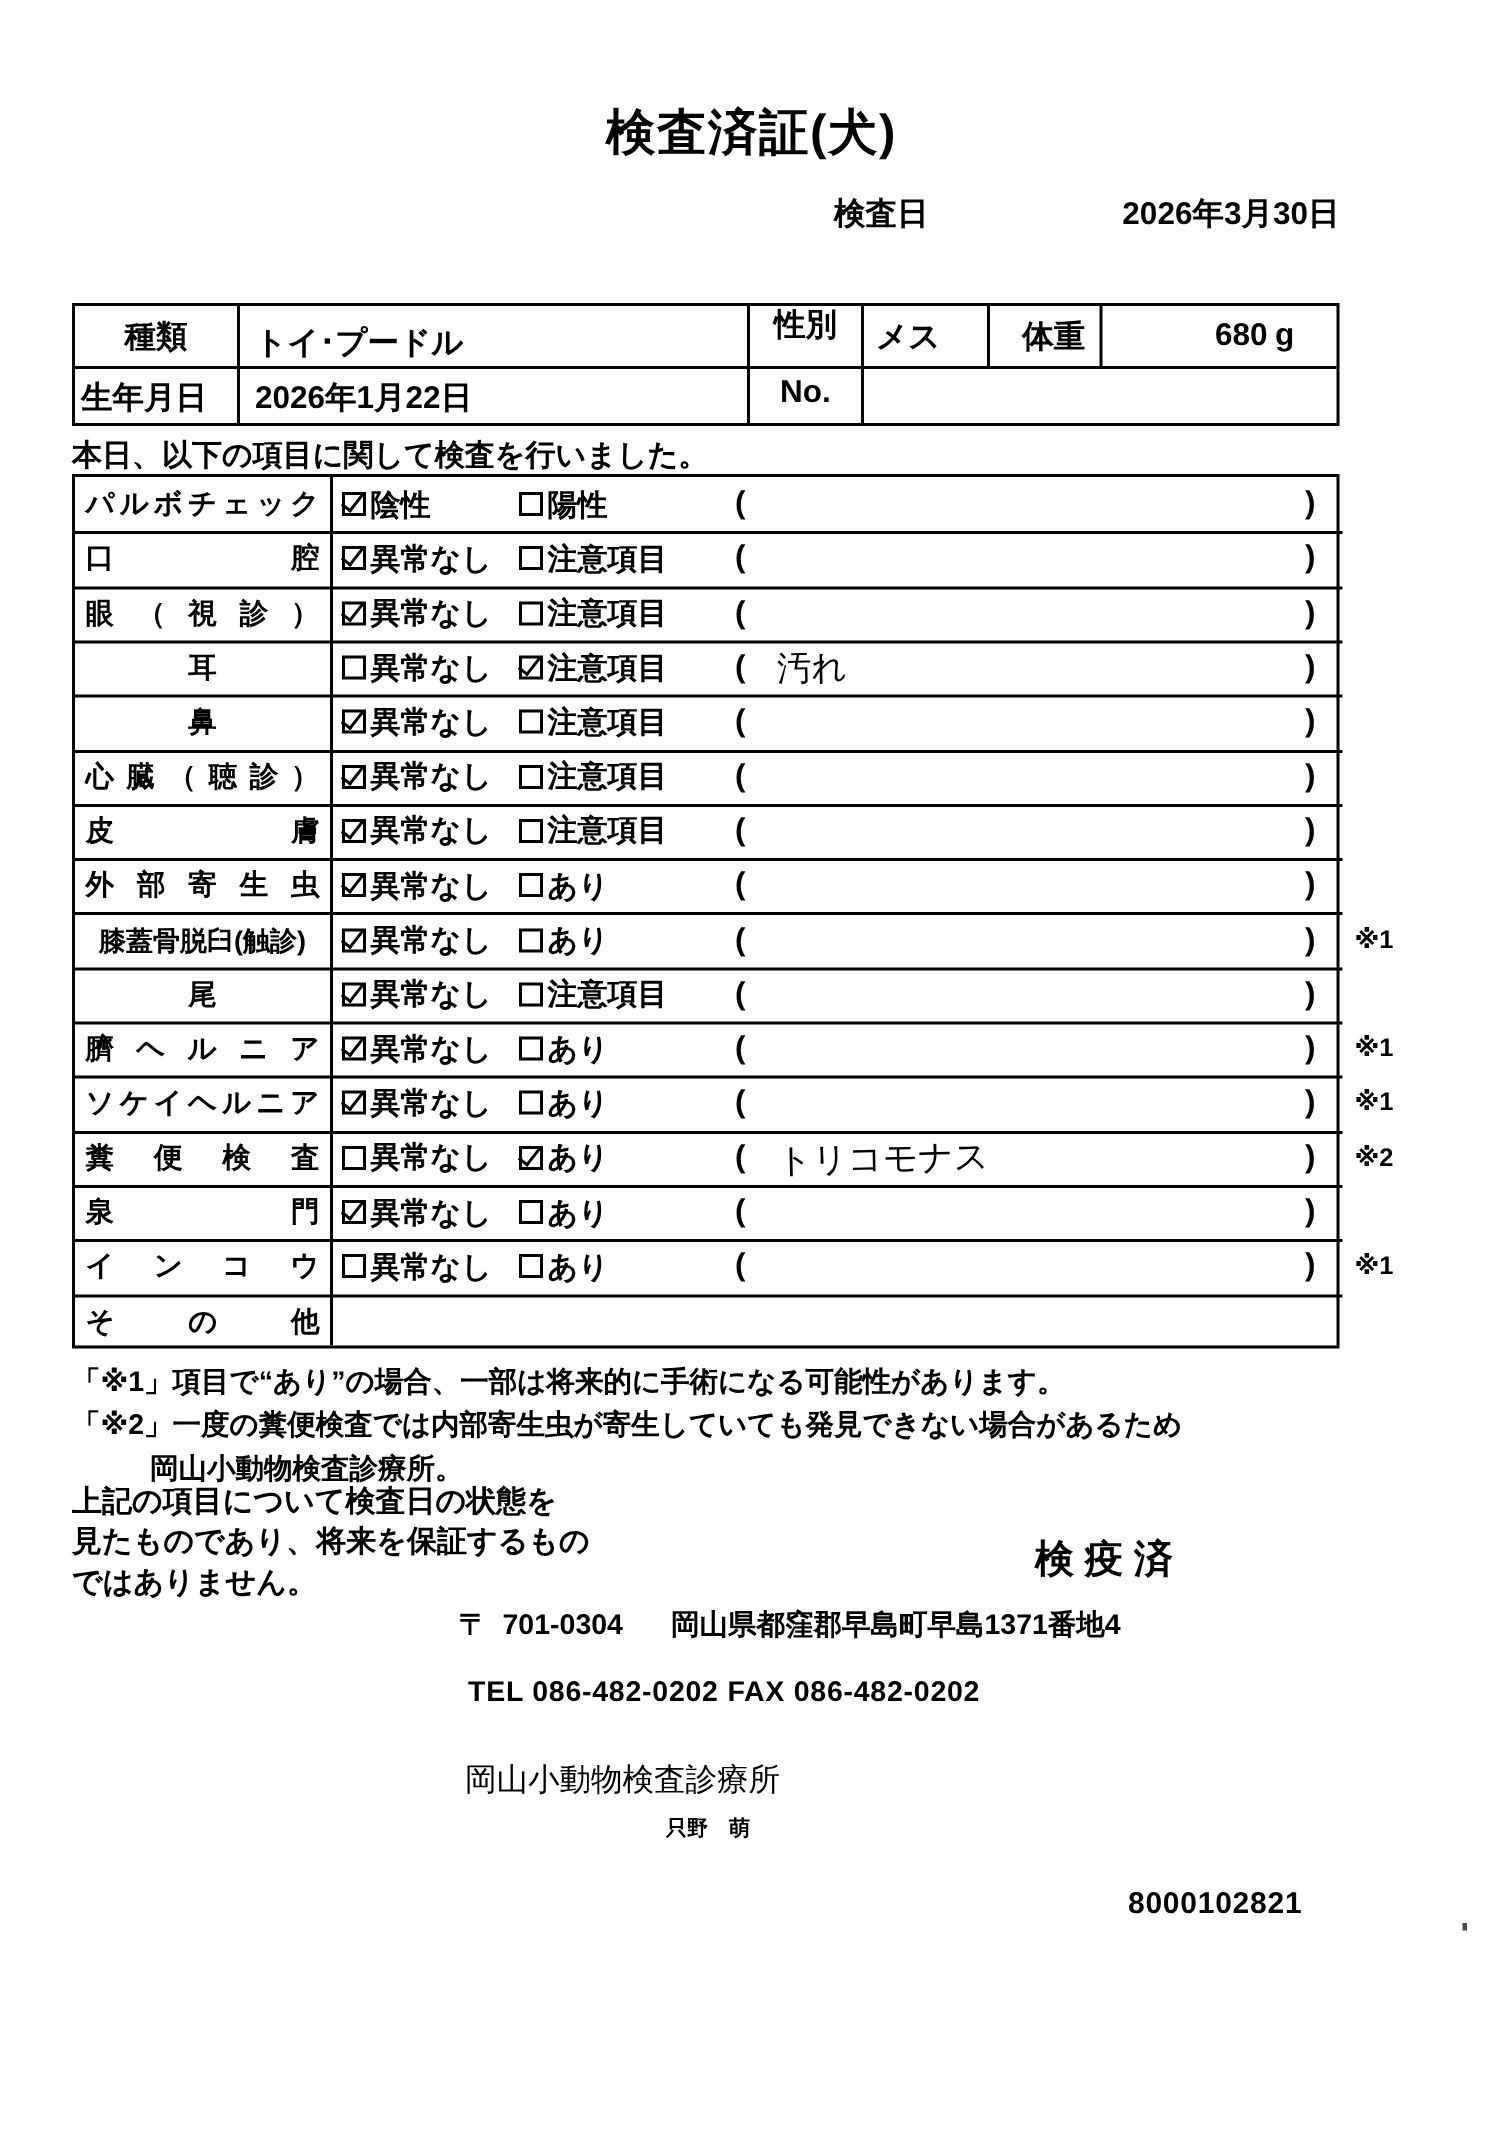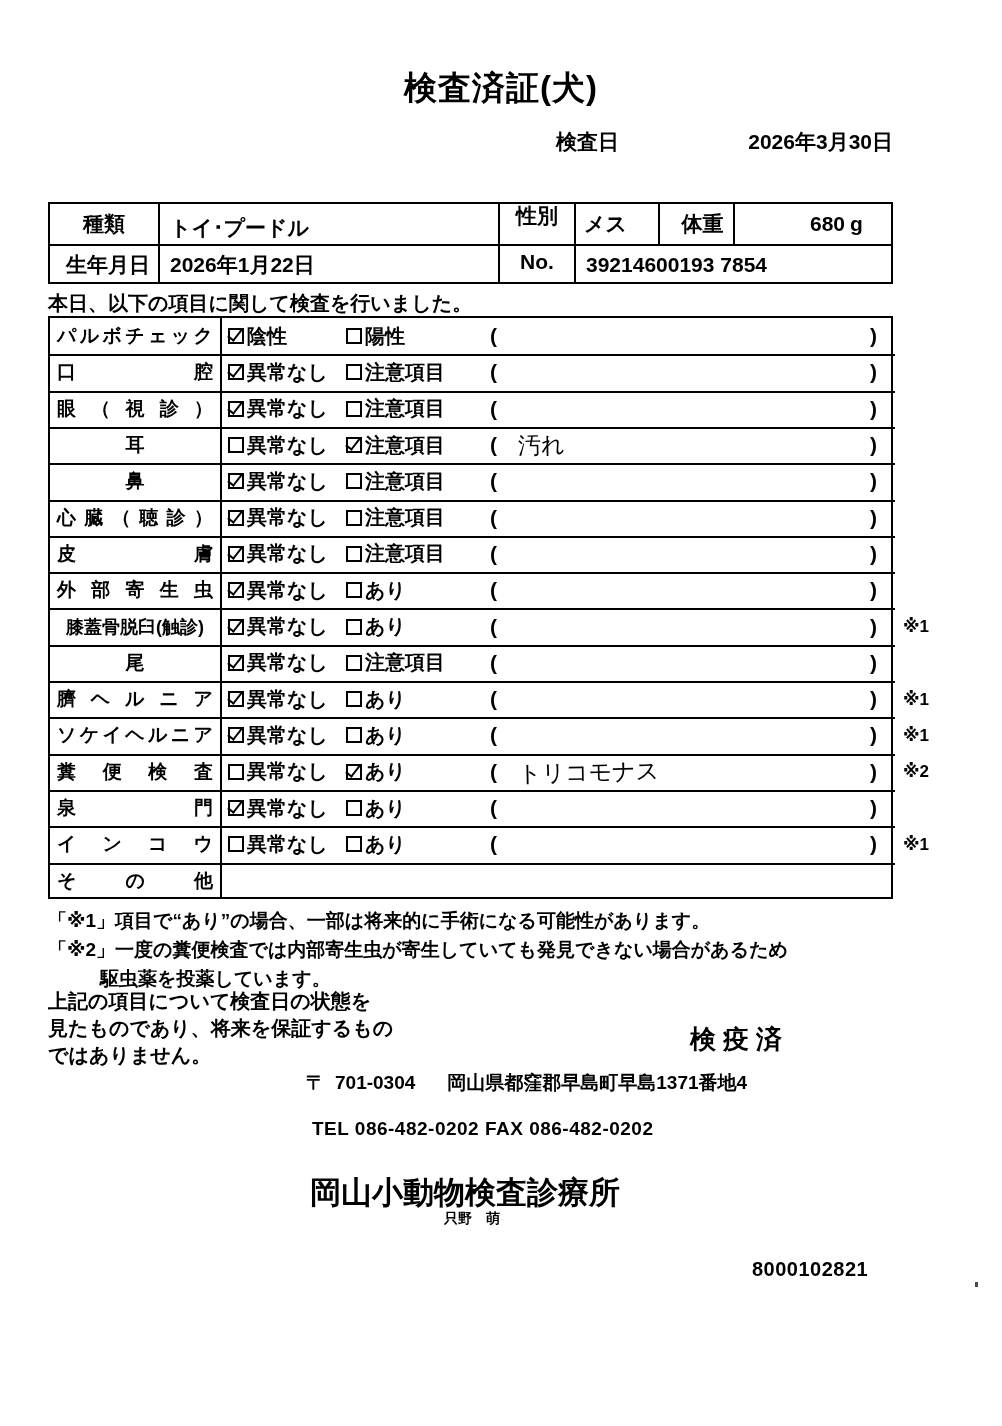--- a/index.html
+++ b/index.html
@@ -265,22 +265,22 @@
     top: 1118px;
     font-size: 19px;
     font-weight: 700;
     letter-spacing: 0.5px;
     white-space: nowrap;
   }
   .clinic-name {
     position: absolute;
     left: 310px;
     top: 1172px;
-    font-size: 31px;
-    font-weight: 700;
+    font-size: 21px;
+    font-weight: 400;
     white-space: nowrap;
   }
   .clinic-person {
     position: absolute;
     left: 444px;
     top: 1210px;
     font-size: 14px;
     font-weight: 700;
     white-space: nowrap;
   }
@@ -324,24 +324,23 @@
     <div class="vline" style="left:524px; top:42px; height:38px;"></div>
 
     <div class="cell owner-label" style="left:0; top:0; width:108px; height:40px;">種類</div>
     <div class="cell owner-val" style="left:110px; top:0; width:338px; height:48px;">トイ･プードル</div>
     <div class="cell owner-label" style="left:450px; top:0; width:74px; height:24px;">性別</div>
     <div class="cell" style="left:526px; top:0; width:82px; height:40px; padding-left:8px;">メス</div>
     <div class="cell owner-label" style="left:610px; top:0; width:85px; height:40px;">体重</div>
     <div class="cell" style="left:685px; top:0; width:110px; height:40px; justify-content:flex-end;">680</div>
     <div class="cell" style="left:800px; top:0; width:30px; height:40px;">g</div>
 
-    <div class="cell owner-label" style="left:16px; top:42px; width:84px; height:38px;border-radius:17px;">生年月日</div>
+    <div class="cell owner-label" style="left:4px; top:42px; width:84px; height:38px;border-radius:17px;">生年月日</div>
     <div class="cell owner-val" style="left:110px; top:42px; width:338px; height:38px;">2026年1月22日</div>
     <div class="cell owner-label" style="left:450px; top:42px; width:74px; height:31px;">No.</div>
-    <div class="cell owner-val" style="left:526px; top:42px; width:317px; height:38px;">39214600193 7854</div>
   </div>
 
   <div class="lead">本日、以下の項目に関して検査を行いました。</div>
 
   <div class="tbl" id="exam-table">
     <div class="vline" style="left:170px; top:0; height:100%;"></div>
     <div id="exam-rows-host">
         <div class="exam-row" style="top: 0px; height: 36.3px;">
           <div class="r-label" style="justify-content: space-between;">
             <span>パ</span>
@@ -624,21 +623,21 @@
             <span>そ</span>
             <span>の</span>
             <span>他</span>
           </div>
         </div>
       </div>
   </div>
 
   <div class="footnote" id="fn1">「※1」項目で“あり”の場合、一部は将来的に手術になる可能性があります。</div>
   <div class="footnote" id="fn2a">「※2」一度の糞便検査では内部寄生虫が寄生していても発見できない場合があるため</div>
-  <div class="footnote" id="fn2b">駆虫薬を投薬しています。</div>
+  <div class="footnote" id="fn2b">岡山小動物検査診療所。</div>
 
   <div class="disclaimer">上記の項目について検査日の状態を
 見たものであり、将来を保証するもの
 ではありません。</div>
 
   <div class="quarantine-stamp">検疫済</div>
 
   <div class="clinic-address">
     <span>〒</span><span style="display:inline-block;width:10px;"></span><span>701-0304</span><span style="display:inline-block;width:32px;"></span><span>岡山県都窪郡早島町早島1371番地4</span>
   </div>

